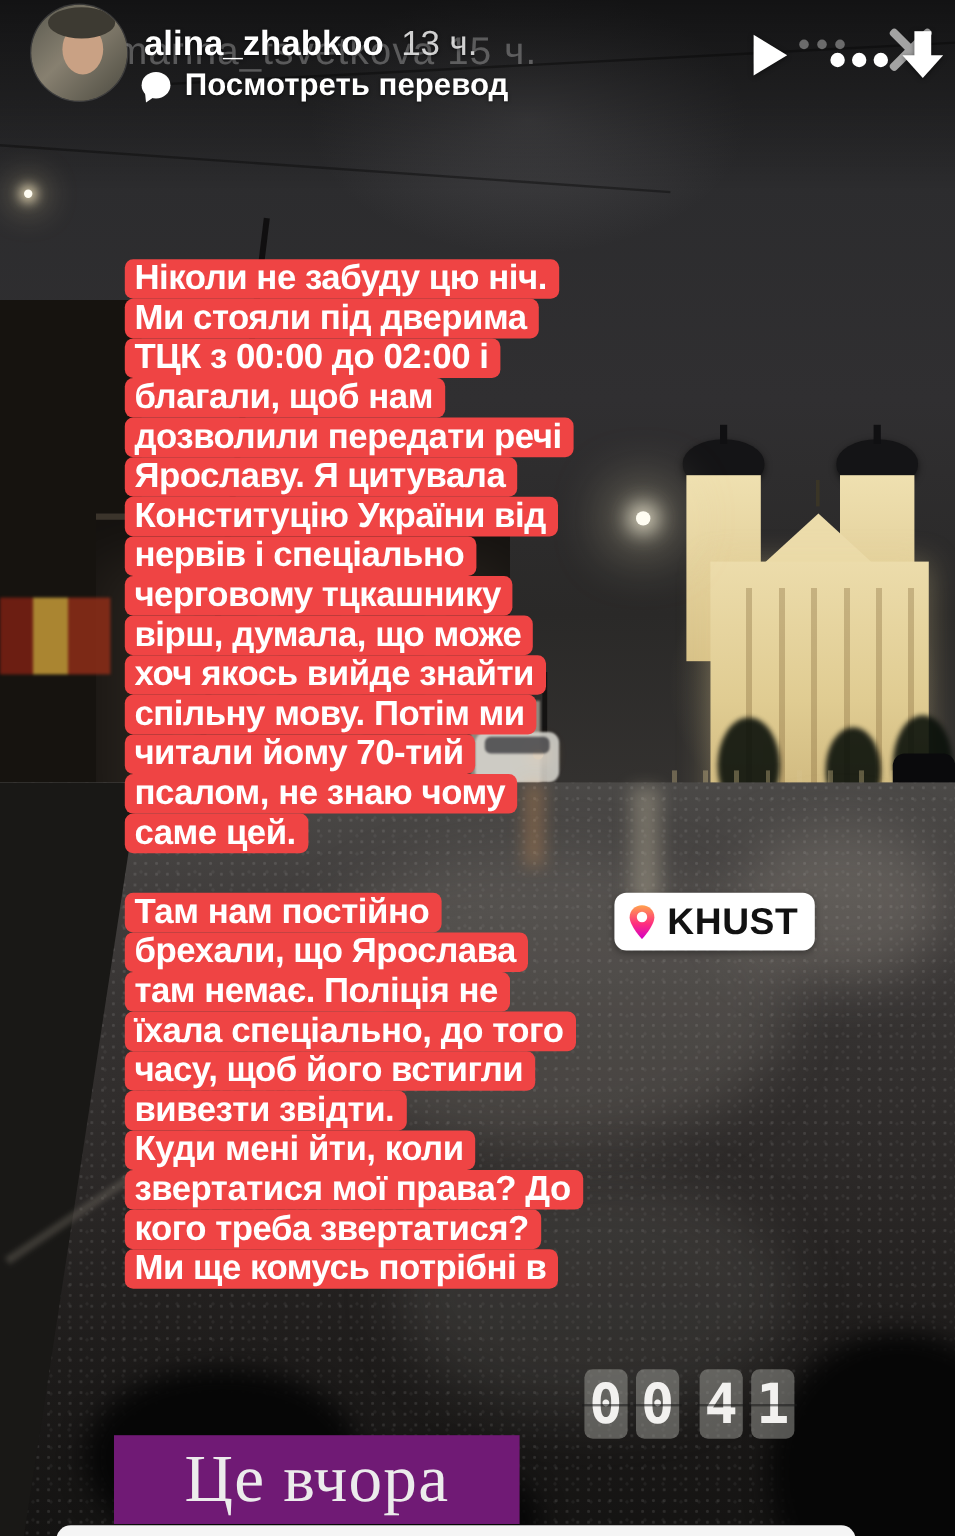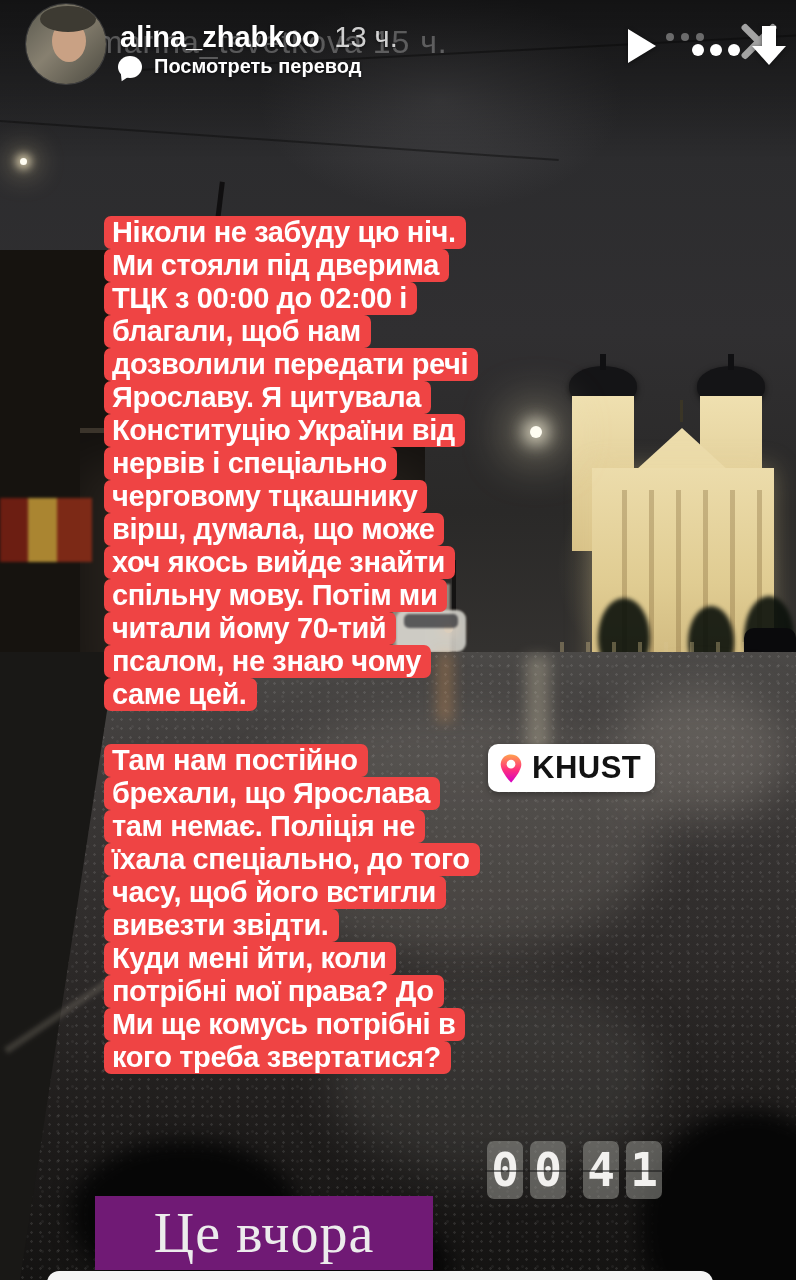--- a/index.html
+++ b/index.html
@@ -70,21 +70,21 @@
   .avatar::before{content:"";position:absolute;left:26px;top:16px;width:34px;height:42px;border-radius:50%;background:#c9a184;}
   .avatar::after{content:"";position:absolute;left:14px;top:2px;width:56px;height:26px;border-radius:50%;background:#3d3a32;}
   .ghost-user{left:96px;top:24px;font-size:32px;letter-spacing:1px;color:rgba(255,255,255,.28);white-space:nowrap;}
   .user-row{left:120px;top:21px;white-space:nowrap;text-shadow:0 1px 3px rgba(0,0,0,.6);}
   .username{font-size:29px;font-weight:bold;color:#fff;display:inline;}
   .timestamp{font-size:29px;color:rgba(255,255,255,.8);display:inline;margin-left:10px;}
   .translate-row{left:118px;top:55px;display:flex;align-items:center;gap:12px;cursor:pointer;}
   .bubble-icon{position:relative;width:24px;height:22px;background:#fff;border-radius:50%;}
   .bubble-icon::after{content:"";position:absolute;left:1px;bottom:-4px;width:0;height:0;
     border-left:4px solid transparent;border-right:7px solid transparent;border-top:9px solid #fff;transform:rotate(18deg);}
-  .translate-label{font-size:20px;font-weight:bold;color:#fff;text-shadow:0 1px 3px rgba(0,0,0,.6);}
+  .translate-label{font-size:26px;font-weight:bold;color:#fff;text-shadow:0 1px 3px rgba(0,0,0,.6);}
 
   
   .play-btn{left:628px;top:29px;width:0;height:0;cursor:pointer;
     border-top:17px solid transparent;border-bottom:17px solid transparent;border-left:28px solid #fff;
     filter:drop-shadow(0 1px 2px rgba(0,0,0,.5));}
   .ghost-dots{left:666px;top:33px;display:flex;gap:7px;opacity:.5;}
   .ghost-dots i{width:8px;height:8px;border-radius:50%;background:#bdbdbd;}
   .more-dots{left:692px;top:44px;display:flex;gap:6px;cursor:pointer;}
   .more-dots i{width:12px;height:12px;border-radius:50%;background:#fff;}
   .close-x{left:736px;top:18px;width:46px;height:46px;cursor:pointer;}
@@ -102,21 +102,21 @@
     font-weight:bold;letter-spacing:-.4px;padding:0 10px 0 8px;border-radius:7px;margin-bottom:0;}
   .line-flex{display:flex;align-items:center;width:fit-content;background:#000;border-radius:7px;
     color:#fff;font-size:29px;line-height:33px;font-weight:bold;letter-spacing:-.4px;padding:0 10px 0 8px;}
   .emoji-face{position:relative;width:28px;height:28px;margin-left:9px;border-radius:50%;
     background:radial-gradient(circle at 35% 30%,#ffdf6e,#f6b932 75%);flex:0 0 auto;}
   .emoji-face::before{content:"";position:absolute;left:5px;top:8px;width:6px;height:7px;border-radius:50%;background:#5a3a10;
     box-shadow:12px 0 0 0 #5a3a10;}
   .emoji-face::after{content:"";position:absolute;left:10px;top:17px;width:8px;height:8px;border-radius:50%;background:#6b3a12;}
 
   
-  .khust{left:488px;top:744px;display:flex;align-items:center;gap:8px;background:#fff;
+  .khust{left:512px;top:744px;display:flex;align-items:center;gap:8px;background:#fff;
     border-radius:10px;padding:6px 14px 6px 10px;box-shadow:0 2px 6px rgba(0,0,0,.35);cursor:pointer;}
   .khust-label{font-size:31px;font-weight:bold;letter-spacing:.5px;color:#121212;}
   .clock{left:487px;top:1141px;display:flex;}
   .tile{position:relative;width:36px;height:58px;margin-right:7px;border-radius:7px;
     background:rgba(148,147,142,.55);display:flex;align-items:center;justify-content:center;
     font-family:"DejaVu Sans Mono",monospace;font-weight:bold;font-size:46px;color:#f2f1ef;}
   .tile.gap{margin-left:10px;}
   .tile::after{content:"";position:absolute;left:-2px;right:-2px;top:50%;height:2px;background:rgba(25,25,25,.55);}
   .caption-box{left:95px;top:1196px;width:338px;height:74px;background:#701a75;
     display:flex;align-items:center;justify-content:center;}
@@ -223,23 +223,23 @@
   </div>
 
   <div class="abs story-text p2">
     <div class="line">Там нам постійно</div>
     <div class="line">брехали, що Ярослава</div>
     <div class="line">там немає. Поліція не</div>
     <div class="line">їхала спеціально, до того</div>
     <div class="line">часу, щоб його встигли</div>
     <div class="line">вивезти звідти.</div>
     <div class="line">Куди мені йти, коли</div>
-    <div class="line">потрібні мої права? До</div>
+    <div class="line">звертатися мої права? До</div>
+    <div class="line">кого треба звертатися?</div>
     <div class="line">Ми ще комусь потрібні в</div>
-    <div class="line">кого треба звертатися?</div>
   </div>
 
   <div class="abs khust">
     <svg width="26" height="31" viewBox="0 0 24 28">
       <defs>
         <linearGradient id="pg" x1="0" y1="0" x2="0" y2="1">
           <stop offset="0" stop-color="#ffa24d"></stop>
           <stop offset="0.55" stop-color="#ff2e7e"></stop>
           <stop offset="1" stop-color="#d300c5"></stop>
         </linearGradient>

